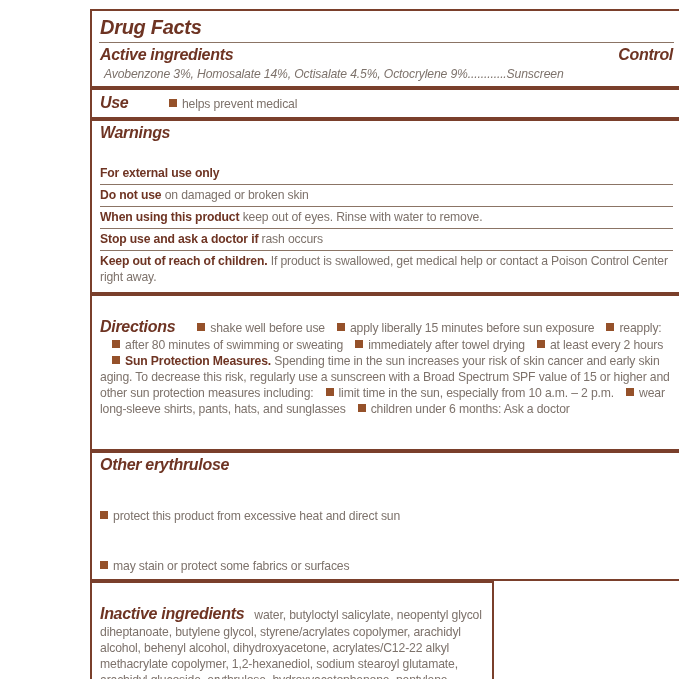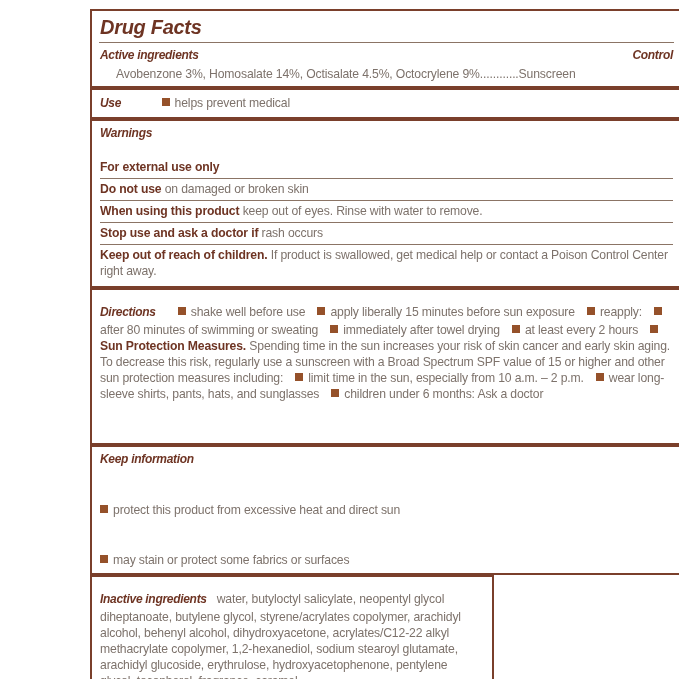--- a/index.html
+++ b/index.html
@@ -26,53 +26,53 @@
     padding:2px 8px 4px 8px;
     width:593px;
   }
   .box.narrow{width:404px;}
   .box + .box{margin-top:0;}
   h1,h2{
     font-style:italic;font-weight:bold;color:var(--heading);
     margin:0;letter-spacing:-0.3px;
   }
   h1{font-size:20px;line-height:24px;padding-top:2px;}
-  h2{font-size:12px;line-height:20px;}
+  h2{font-size:16px;line-height:20px;}
   .inline-h{display:inline;margin-right:10px;vertical-align:baseline;}
   .hairline{
     border:none;border-top:1px solid var(--hairline);
     margin:3px -1px 2px -1px;
   }
   .body, .flow{
     font-size:12.2px;line-height:16px;color:var(--body);
     letter-spacing:-0.15px;
   }
-  .flow{margin-top:8px;}
+  .flow{margin-top:17px;}
   b, .bold{color:var(--heading);font-weight:bold;}
   .heads-row{
     display:flex;justify-content:space-between;align-items:baseline;
     margin-top:2px;
   }
-  .ai-line{margin:1px 0 0 16px;white-space:nowrap;}
+  .ai-line{margin:1px 0 0 4px;white-space:nowrap;font-style:italic;}
   .sq{
     display:inline-block;width:8px;height:8px;background:var(--bullet);
     margin:0 5px 0 11px;vertical-align:baseline;transform:translateY(-1px);
   }
   .row-sq{margin-left:0;}
   .use-box{min-height:26px;padding-top:3px;}
   .use-box .sq{margin-left:26px;}
   .box-drugfacts{min-height:77px;}
   .box-warnings{min-height:156px;}
   .box-directions{min-height:157px;padding-top:4px;}
   .box-other{min-height:62px;}
   .box-inactive{min-height:156px;padding-top:4px;}
   .box-questions{min-height:29px;padding-top:4px;}
   .warn-row{padding:2px 0 3px 0;}
   .warn-row.ruled{border-top:1px solid var(--hairline);}
-  .warn-rows{margin-top:14px;}
+  .warn-rows{margin-top:20px;}
   .other-row{padding:1px 0;margin-top:32px;}
   .directions-flow .sq{margin-left:12px;}
   .phone{font-size:13px;}
 </style>
 </head>
 <body>
 
 <div class="label">
 
   <section class="box box-drugfacts">
@@ -101,21 +101,21 @@
       </div>
   </section>
 
   <section class="box box-directions">
     <div class="flow directions-flow">
       <h2 class="inline-h">Directions</h2><span><span class="sq"></span><span>shake well before use</span><span class="sq"></span><span>apply liberally 15 minutes before sun exposure</span><span class="sq"></span><span>reapply:</span><span class="sq"></span><span>after 80 minutes of swimming or sweating</span><span class="sq"></span><span>immediately after towel drying</span><span class="sq"></span><span>at least every 2 hours</span><span class="sq"></span><span><b>Sun Protection Measures.</b> Spending time in the sun increases your risk of skin cancer and early skin aging. To decrease this risk, regularly use a sunscreen with a Broad Spectrum SPF value of 15 or higher and other sun protection measures including:</span><span class="sq"></span><span>limit time in the sun, especially from 10 a.m. – 2 p.m.</span><span class="sq"></span><span>wear long-sleeve shirts, pants, hats, and sunglasses</span><span class="sq"></span><span>children under 6 months: Ask a doctor</span></span>
     </div>
   </section>
 
   <section class="box box-other">
-    <h2>Keep information</h2>
+    <h2>Other erythrulose</h2>
     <div class="body">
         <div class="other-row"><span class="sq row-sq"></span><span>protect this product from excessive heat and direct sun</span></div>
         <div class="other-row"><span class="sq row-sq"></span><span>may stain or protect some fabrics or surfaces</span></div>
       </div>
   </section>
 
   <section class="box narrow box-inactive">
     <div class="flow">
       <h2 class="inline-h">Inactive ingredients</h2><span>water, butyloctyl salicylate, neopentyl glycol diheptanoate, butylene glycol, styrene/acrylates copolymer, arachidyl alcohol, behenyl alcohol, dihydroxyacetone, acrylates/C12-22 alkyl methacrylate copolymer, 1,2-hexanediol, sodium stearoyl glutamate, arachidyl glucoside, erythrulose, hydroxyacetophenone, pentylene glycol, tocopherol, fragrance, caramel</span>
     </div>

